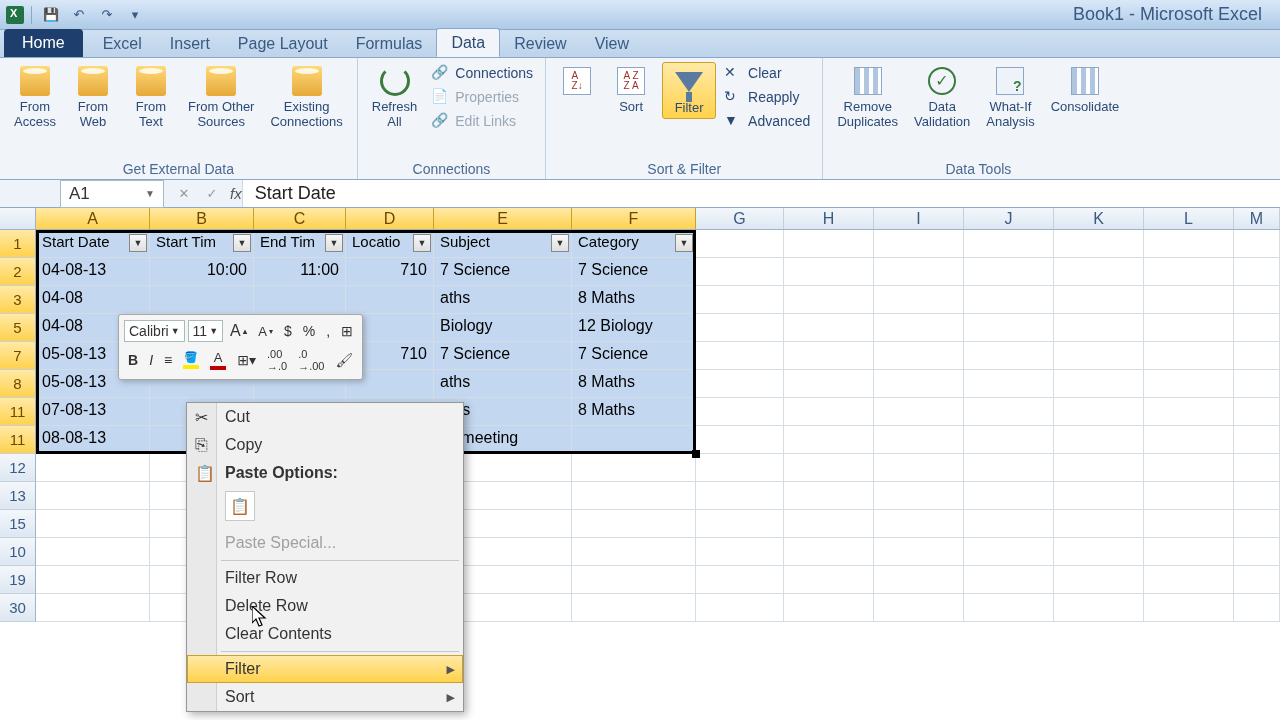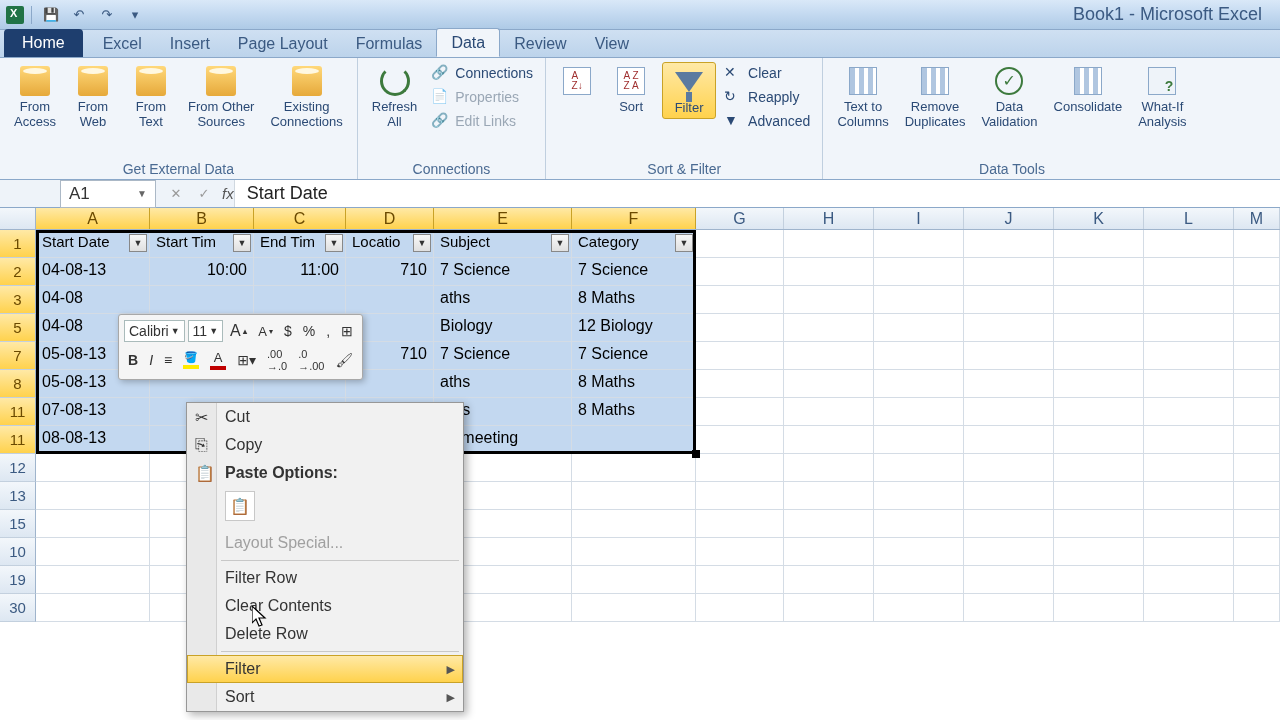--- a/index.html
+++ b/index.html
@@ -42,21 +42,21 @@
 .i-filter { width:0;height:0;border-left:14px solid transparent;border-right:14px solid transparent;border-top:20px solid #5a7aa0;position:relative; }
 .i-filter::after { content:"";position:absolute;left:-3px;top:0;width:6px;height:10px;background:#5a7aa0; }
 .i-col { width:28px;height:28px;background:repeating-linear-gradient(90deg,#b0c6e0 0 5px,#fff 5px 9px);border:1px solid #8ba8c9; }
 .i-val { width:28px;height:28px;border:2px solid #3d7a3d;border-radius:50%;position:relative; }
 .i-val::after { content:"✓";color:#3d7a3d;position:absolute;left:5px;top:2px;font-size:16px; }
 .i-what { width:28px;height:28px;background:#eef3f9;border:1px solid #8ba8c9;position:relative; }
 .i-what::after { content:"?";color:#3d7a3d;font-weight:bold;position:absolute;right:2px;bottom:0;font-size:14px; }
 
 
 .formula-bar { height: 28px; display: flex; align-items: center; border-bottom: 1px solid #8ba8c9; background: #eef3f9; }
-.name-box { width: 96px; padding: 3px 8px; margin-left: 60px; background: #fff; border: 1px solid #abb8c6; font-size: 17px; color: #333; display: flex; align-items: center; justify-content: space-between; }
+.name-box { width: 104px; padding: 3px 8px; margin-left: 60px; background: #fff; border: 1px solid #abb8c6; font-size: 17px; color: #333; display: flex; align-items: center; justify-content: space-between; }
 .name-box .dd { color: #666; font-size: 10px; }
 .fx-area { display: flex; align-items: center; margin-left: 10px; gap: 8px; }
 .fx-btn { width: 20px; height: 20px; display: flex; align-items: center; justify-content: center; color: #999; font-size: 13px; }
 .fx-label { font-style: italic; font-size: 15px; color: #555; }
 .formula-input { flex: 1; padding: 3px 12px; font-size: 18px; color: #222; background: #fff; border-left: 1px solid #d0d8e0; height: 100%; display: flex; align-items: center; }
 
 
 .grid { position: relative; }
 .col-headers { display: flex; height: 22px; background: linear-gradient(#f3f7fb,#dde7f2); border-bottom: 1px solid #9fb4cc; }
 .corner { width: 36px; border-right: 1px solid #9fb4cc; background: linear-gradient(#f3f7fb,#dde7f2); }
@@ -230,45 +230,39 @@
     </div>
     <div class="group-label">Sort &amp; Filter</div>
   </div>
 
   <div class="group" style="border-right:none">
     <div class="group-body">
       <div class="big-btn">
           <div class="icon">
             <div class="i-col"></div>
           </div>
-          <div class="lbl">Text to<br>Columns</div>
+          <div class="lbl">Remove<br>Duplicates</div>
+        </div>
+      <div class="big-btn">
+          <div class="icon">
+            <div class="i-val"></div>
+          </div>
+          <div class="lbl">Data<br>Validation</div>
+        </div>
+      <div class="big-btn">
+          <div class="icon">
+            <div class="i-what"></div>
+          </div>
+          <div class="lbl">What-If<br>Analysis</div>
         </div>
       <div class="big-btn">
           <div class="icon">
             <div class="i-col"></div>
           </div>
-          <div class="lbl">Remove<br>Duplicates</div>
-        </div>
-      <div class="big-btn">
-          <div class="icon">
-            <div class="i-val"></div>
-          </div>
-          <div class="lbl">Data<br>Validation</div>
-        </div>
-      <div class="big-btn">
-          <div class="icon">
-            <div class="i-col"></div>
-          </div>
           <div class="lbl">Consolidate</div>
-        </div>
-      <div class="big-btn">
-          <div class="icon">
-            <div class="i-what"></div>
-          </div>
-          <div class="lbl">What-If<br>Analysis</div>
         </div>
     </div>
     <div class="group-label">Data Tools</div>
   </div>
 </div>
 
 <div class="formula-bar">
   <div class="name-box">
     <span>A1</span>
       <span class="dd">▼</span>
@@ -575,31 +569,31 @@
   <div class="cm-item">
       <span class="cm-icon">⎘</span>
       <span>Copy</span>
     </div>
   <div class="cm-item">
       <span class="cm-icon">📋</span>
       <b>Paste Options:</b>
     </div>
   <div class="cm-paste-opts"><div class="cm-paste-btn">📋</div></div>
   <div class="cm-item disabled">
-      <span>Layout Special...</span>
+      <span>Paste Special...</span>
     </div>
   <div class="cm-sep"></div>
   <div class="cm-item">
       <span>Filter Row</span>
     </div>
   <div class="cm-item">
+      <span>Delete Row</span>
+    </div>
+  <div class="cm-item">
       <span>Clear Contents</span>
-    </div>
-  <div class="cm-item">
-      <span>Delete Row</span>
     </div>
   <div class="cm-sep"></div>
   <div class="cm-item highlight">
       <span>Filter</span>
       <span class="arrow">▶</span>
     </div>
   <div class="cm-item">
       <span>Sort</span>
       <span class="arrow">▶</span>
     </div>

